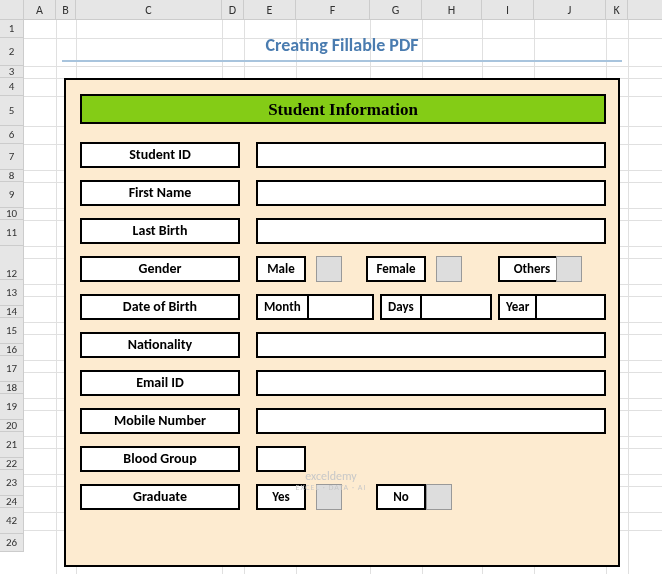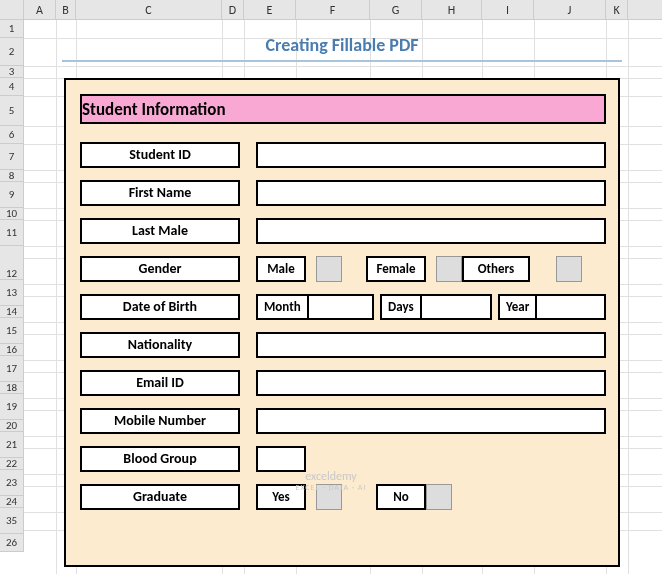--- a/index.html
+++ b/index.html
@@ -88,26 +88,27 @@
   height: 489px;
   background: #fdebd0;
   border: 2px solid #000;
 }
 .section-header {
   position: absolute;
   left: 14px;
   top: 14px;
   width: 526px;
   height: 30px;
-  background: #f9a8d4;
-  border: 2px solid #000;
-  text-align: left;
+  background: #84cc16;
+  border: 2px solid #000;
+  text-align: center;
   font-size: 17px;
   font-weight: bold;
   line-height: 28px;
+  font-family: Liberation Serif, serif;
 }
 .field-row {
   position: absolute;
   left: 14px;
   width: 526px;
   height: 26px;
 }
 .label-box {
   position: absolute;
   left: 0;
@@ -216,21 +217,21 @@
       <div style="height: 26px;">15</div>
       <div style="height: 12px;">16</div>
       <div style="height: 26px;">17</div>
       <div style="height: 12px;">18</div>
       <div style="height: 26px;">19</div>
       <div style="height: 12px;">20</div>
       <div style="height: 26px;">21</div>
       <div style="height: 12px;">22</div>
       <div style="height: 26px;">23</div>
       <div style="height: 12px;">24</div>
-      <div style="height: 26px;">35</div>
+      <div style="height: 26px;">42</div>
       <div style="height: 18px;">26</div>
     </div>
 
   <div class="grid-area">
     <div id="gridlines">
         <div class="gridline-v" style="left: 32px;"></div>
         <div class="gridline-v" style="left: 52px;"></div>
         <div class="gridline-v" style="left: 198px;"></div>
         <div class="gridline-v" style="left: 220px;"></div>
         <div class="gridline-v" style="left: 272px;"></div>
@@ -277,31 +278,31 @@
         <div class="label-box">Student ID</div>
         <div class="value-box"></div>
       </div>
 
       <div class="field-row" style="top:100px">
         <div class="label-box">First Name</div>
         <div class="value-box"></div>
       </div>
 
       <div class="field-row" style="top:138px">
-        <div class="label-box">Last Male</div>
+        <div class="label-box">Last Birth</div>
         <div class="value-box"></div>
       </div>
 
       <div class="field-row" style="top:176px">
         <div class="label-box">Gender</div>
         <div class="small-box" style="left:176px;width:50px">Male</div>
         <div class="check-box" style="left:236px"></div>
         <div class="small-box" style="left:286px;width:60px">Female</div>
         <div class="check-box" style="left:356px"></div>
-        <div class="small-box" style="left:382px;width:68px">Others</div>
+        <div class="small-box" style="left:418px;width:68px">Others</div>
         <div class="check-box" style="left:476px"></div>
       </div>
 
       <div class="field-row" style="top:214px">
         <div class="label-box">Date of Birth</div>
         <div class="dob-seg" style="left:176px;width:118px"><span class="sub-label">Month</span></div>
         <div class="dob-seg" style="left:300px;width:112px"><span class="sub-label">Days</span></div>
         <div class="dob-seg" style="left:418px;width:108px"><span class="sub-label">Year</span></div>
       </div>
 

